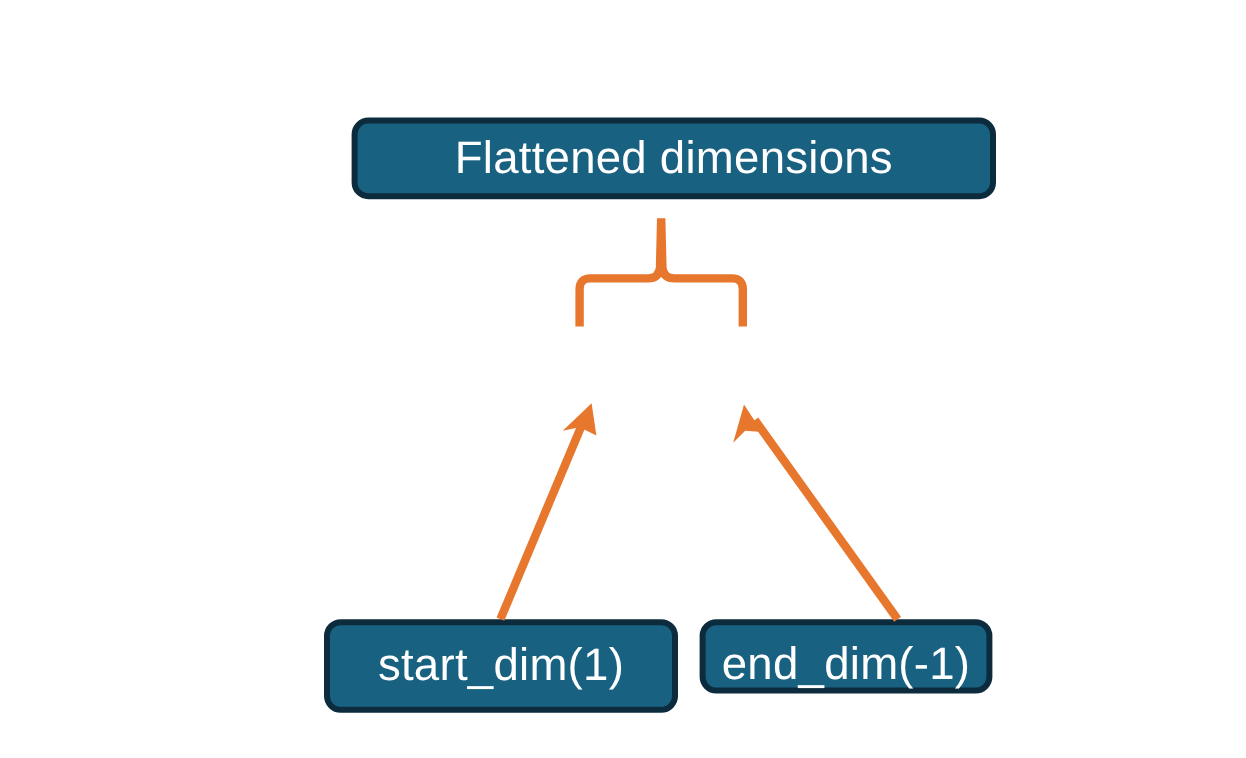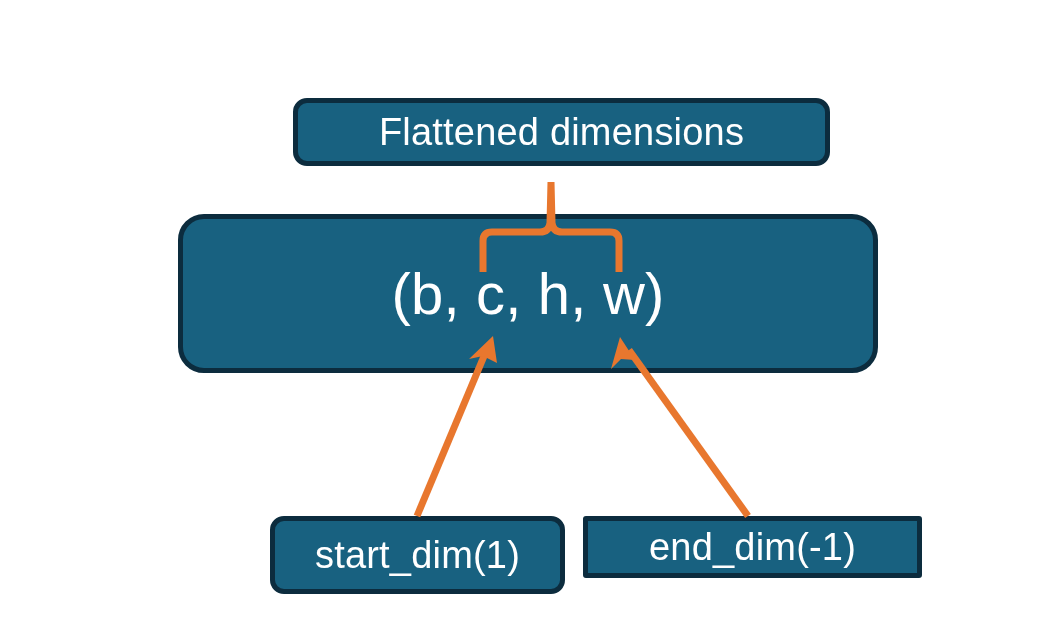--- a/index.html
+++ b/index.html
@@ -64,23 +64,24 @@
     width: 295px;
     height: 78px;
     border-radius: 14px;
   }
   #box-start-dim .label { font-size: 38px; }
 
   
   #box-end-dim {
     left: 583px;
     top: 516px;
-    width: 339px;
+    width: 244px;
     height: 62px;
-    border-radius: 3px;
+    border-radius: 14px;
+    align-items: flex-end;
   }
   #box-end-dim .label { font-size: 38px; }
 
   
   #annotations {
     position: absolute;
     left: 0;
     top: 0;
     width: 1038px;
     height: 632px;
@@ -107,23 +108,20 @@
 </style>
 </head>
 <body>
 
 <div id="canvas">
 
   <div class="box" id="box-flattened">
     <span class="label">Flattened dimensions</span>
   </div>
 
-  <div class="box" id="box-shape">
-    <span class="label">(b, c, h, w)</span>
-  </div>
 
   <div class="box" id="box-start-dim">
     <span class="label">start_dim(1)</span>
   </div>
 
   <div class="box" id="box-end-dim">
     <span class="label">end_dim(-1)</span>
   </div>
 
   <svg id="annotations" viewBox="0 0 1038 632">

